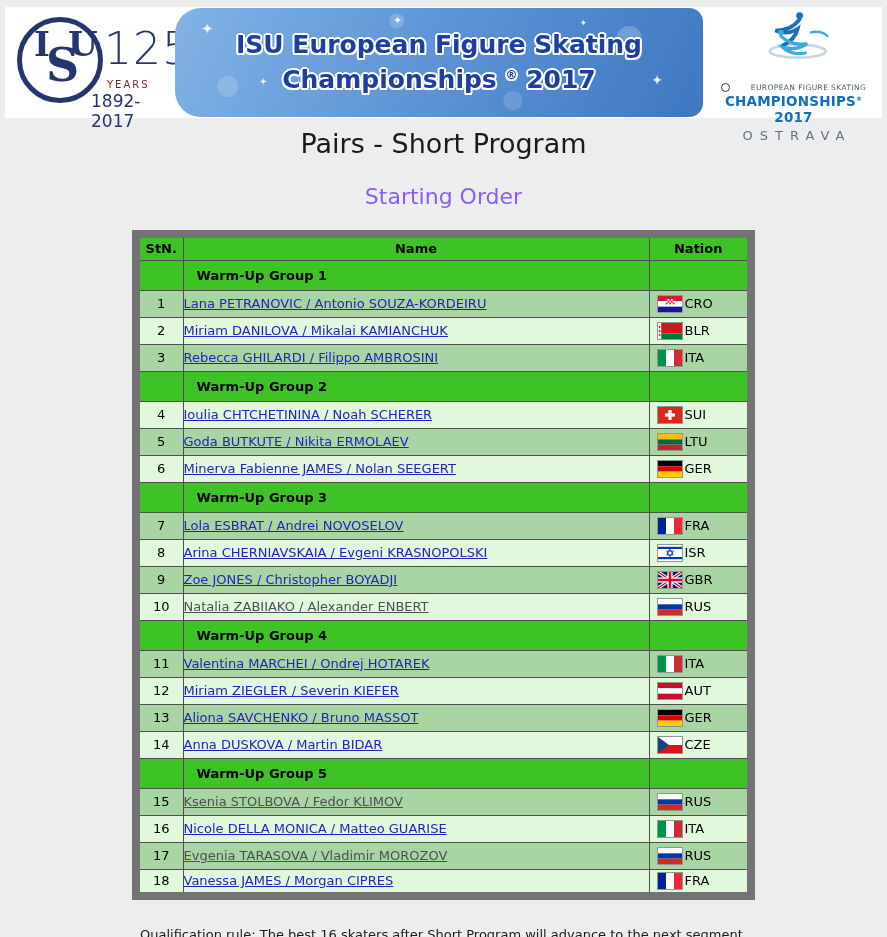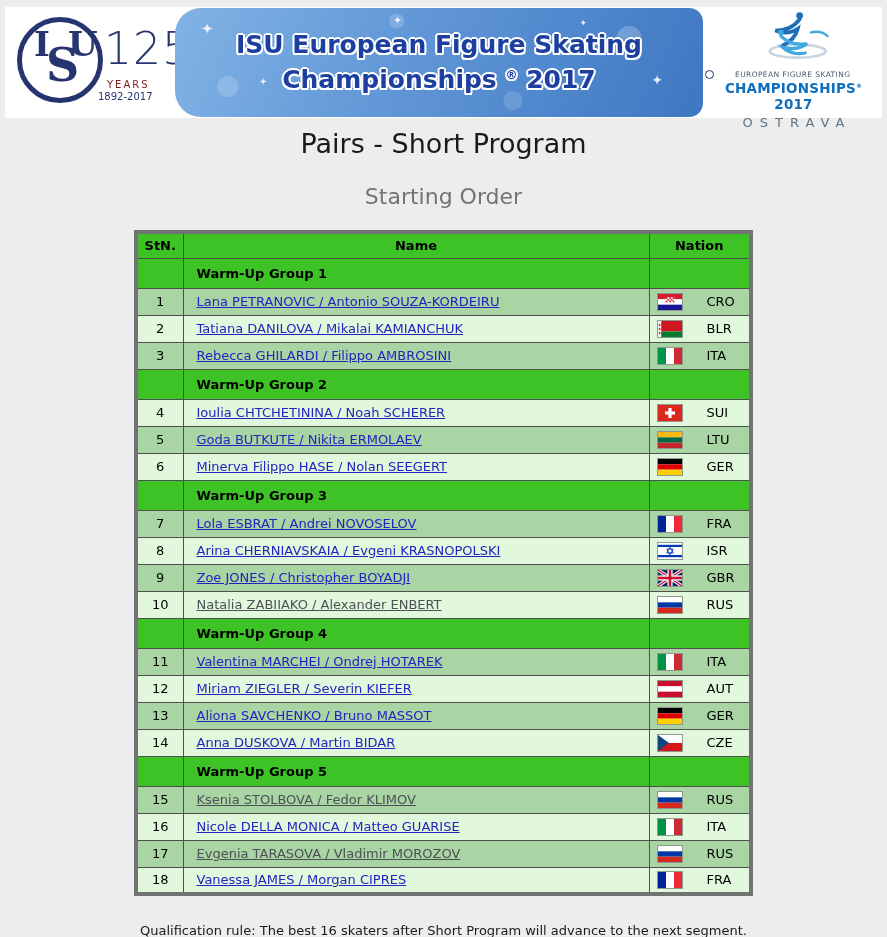--- a/index.html
+++ b/index.html
@@ -19,21 +19,21 @@
   .isu-circle {
     position:absolute; left:12px; top:10px; width:86px; height:86px;
     border:5px solid #27356F; border-radius:50%; color:#27356F;
     font-family:"DejaVu Serif", serif; font-weight:bold;
   }
   .isu-circle .l1 { position:absolute; left:12px; top:2px;  font-size:34px; }
   .isu-circle .l2 { position:absolute; left:24px; top:16px; font-size:46px; }
   .isu-circle .l3 { position:absolute; left:46px; top:2px;  font-size:34px; }
   .isu-num   { position:absolute; left:99px; top:16px; font-size:44px; color:#27356F; font-weight:200; letter-spacing:1px; }
   .isu-years { position:absolute; left:102px; top:72px; font-size:10px; color:#7f1d1d; letter-spacing:2px; }
-  .isu-range { position:absolute; left:93px;  top:84px; font-size:10px; color:#27356F; }
+  .isu-range { position:absolute; left:86px;  top:84px; font-size:17px; color:#27356F; }
   .banner {
     flex:1; margin:1px 2px; border-radius:26px 14px 14px 26px; position:relative;
     background:
       radial-gradient(circle at 86% 28%, rgba(255,255,255,.22) 0 12px, rgba(255,255,255,0) 13px),
       radial-gradient(circle at 10% 72%, rgba(255,255,255,.16) 0 10px, rgba(255,255,255,0) 11px),
       radial-gradient(circle at 42% 12%, rgba(255,255,255,.18) 0 7px, rgba(255,255,255,0) 8px),
       radial-gradient(circle at 64% 85%, rgba(255,255,255,.14) 0 9px, rgba(255,255,255,0) 10px),
       linear-gradient(115deg,#82B3E5 0%, #6096D7 45%, #3E77C2 100%);
     display:flex; flex-direction:column; justify-content:center; text-align:center;
     overflow:hidden;
@@ -43,45 +43,45 @@
                 -1.5px -1.5px 0 #fff,1.5px -1.5px 0 #fff,-1.5px 1.5px 0 #fff,1.5px 1.5px 0 #fff; }
   .banner sup { font-size:12px; }
   .sparkle { position:absolute; color:rgba(255,255,255,.85); }
   .sp1{ left:26px;  top:12px; font-size:15px;}
   .sp2{ left:84px;  top:68px; font-size:10px;}
   .sp3{ left:218px; top:6px;  font-size:11px;}
   .sp4{ right:40px; top:64px; font-size:14px;}
   .sp5{ right:116px;top:10px; font-size:9px;}
   .event-logo { width:177px; flex:none; text-align:center; padding-top:3px; }
   .skaters { display:block; margin:0 auto; }
-  .el-assoc { font-size:7.5px; color:#4A5A6A; letter-spacing:.4px; display:flex; align-items:center; justify-content:flex-start; gap:21px; margin-top:2px; }
+  .el-assoc { font-size:7.5px; color:#4A5A6A; letter-spacing:.4px; display:flex; align-items:center; justify-content:center; gap:21px; margin-top:15px; }
   .mini-emblem { width:9px; height:9px; border:1.5px solid #27356F; border-radius:50%; display:inline-block; flex:none; }
   .el-champ { font-size:13.5px; font-weight:bold; color:#0E6FBE; letter-spacing:.2px; margin-top:1px; }
   .el-champ sup { font-size:6px; }
   .el-city { font-size:13px; color:#5E7486; letter-spacing:7px; margin-top:3px; padding-left:7px; }
   
   .main-title { margin-top:10px; text-align:center; font-size:27px; font-weight:400; color:#1a1a1a; }
-  .sub-title  { margin-top:25px; text-align:center; font-size:22px; font-weight:400; color:#737373; }
+  .sub-title  { margin-top:25px; text-align:center; font-size:22px; font-weight:400; color:#8b5cf6; }
   
   table { margin:21px auto 0; border-collapse:collapse; width:615px;
-          border:4px solid #737373; table-layout:fixed; }
+          border:8px solid #737373; table-layout:fixed; }
   col.c-stn { width:47px; } col.c-name { width:466px; } col.c-nation { width:102px; }
   th, td { border:1px solid #4F4F4F; font-size:13px; }
   th { background:var(--green,#3EC326); height:26px; font-weight:bold; color:#000; text-align:center; }
   tr.group-row td { background:var(--green,#3EC326); height:30px; }
   tr.group-row td.gname { font-weight:bold; padding-left:13px; color:#000; }
   tr.dark td  { background:var(--row-dark,#A9D4A3); }
   tr.light td { background:var(--row-light,#E1F8DC); }
   td { height:27px; }
   td.stn { text-align:center; color:#000; }
-  td.name { padding-left:13px; }
+  td.name { }
   td.name a { color:var(--link,#2323C0); text-decoration:underline; }
   tr.visited td.name a { color:var(--visited-link,#4D4F56); }
   td.nation { padding-left:7px; }
-  .nation-inner { display:flex; align-items:center; gap:24px; }
+  .nation-inner { display:flex; align-items:center; gap:2px; }
   .flag { width:26px; height:18px; border:1px solid #8E9A8E; display:inline-block; flex:none; background:#fff; }
   .flag svg { display:block; width:100%; height:100%; }
   .ncode { color:#000; }
   
   .footnote { margin-top:27px; text-align:center; font-size:13px; color:#1a1a1a; }
 </style>
 </head>
 <body>
 
 <div class="header">
@@ -173,21 +173,21 @@
                 <rect x="11.2" y="6.6" width="1.7" height="1.7" fill="#D61A2E"></rect>
                 <rect x="14.6" y="6.6" width="1.7" height="1.7" fill="#D61A2E"></rect>
               </svg>
             </span>
             <span class="ncode">CRO</span>
           </span>
         </td>
       </tr>
       <tr class="light">
         <td class="stn">2</td>
-        <td class="name"><a href="#">Tatiana DANILOVA / Mikalai KAMIANCHUK</a></td>
+        <td class="name"><a href="#">Miriam DANILOVA / Mikalai KAMIANCHUK</a></td>
         <td class="nation">
           <span class="nation-inner">
             <span class="flag">
               <svg viewBox="0 0 24 16" preserveAspectRatio="none">
                 <rect width="24" height="10.4" fill="#CE1720"></rect>
                 <rect y="10.4" width="24" height="5.6" fill="#007C30"></rect>
                 <rect width="3.2" height="16" fill="#fff"></rect>
                 <polygon points="1.6,2.6 2.7,4 1.6,5.4 0.5,4" fill="#CE1720"></polygon>
                 <polygon points="1.6,6.6 2.7,8 1.6,9.4 0.5,8" fill="#CE1720"></polygon>
                 <polygon points="1.6,10.6 2.7,12 1.6,13.4 0.5,12" fill="#CE1720"></polygon>
@@ -245,21 +245,21 @@
                 <rect y="5.33" width="24" height="5.34" fill="#006A44"></rect>
                 <rect y="10.66" width="24" height="5.34" fill="#C1272D"></rect>
               </svg>
             </span>
             <span class="ncode">LTU</span>
           </span>
         </td>
       </tr>
       <tr class="light">
         <td class="stn">6</td>
-        <td class="name"><a href="#">Minerva Filippo HASE / Nolan SEEGERT</a></td>
+        <td class="name"><a href="#">Minerva Fabienne JAMES / Nolan SEEGERT</a></td>
         <td class="nation">
           <span class="nation-inner">
             <span class="flag">
               <svg viewBox="0 0 24 16" preserveAspectRatio="none">
                 <rect width="24" height="5.34" fill="#000"></rect>
                 <rect y="5.33" width="24" height="5.34" fill="#DD0000"></rect>
                 <rect y="10.66" width="24" height="5.34" fill="#FFCE00"></rect>
               </svg>
             </span>
             <span class="ncode">GER</span>

